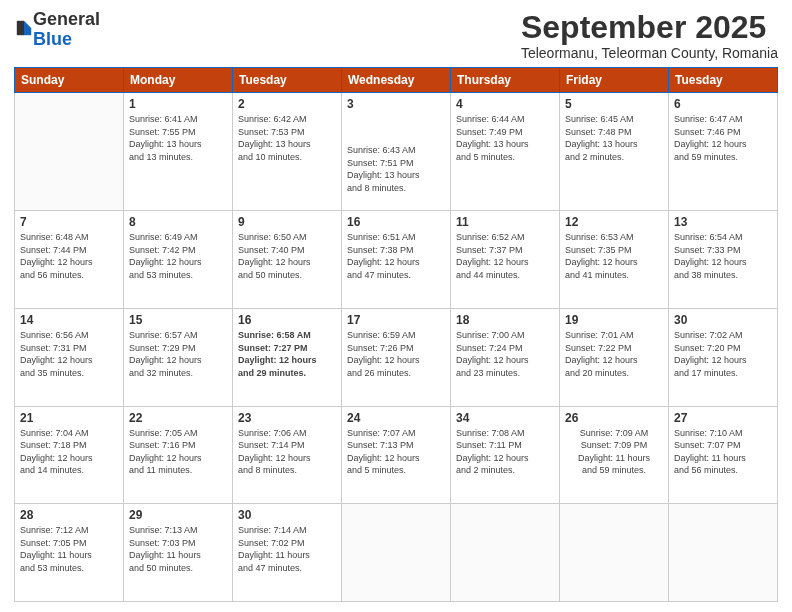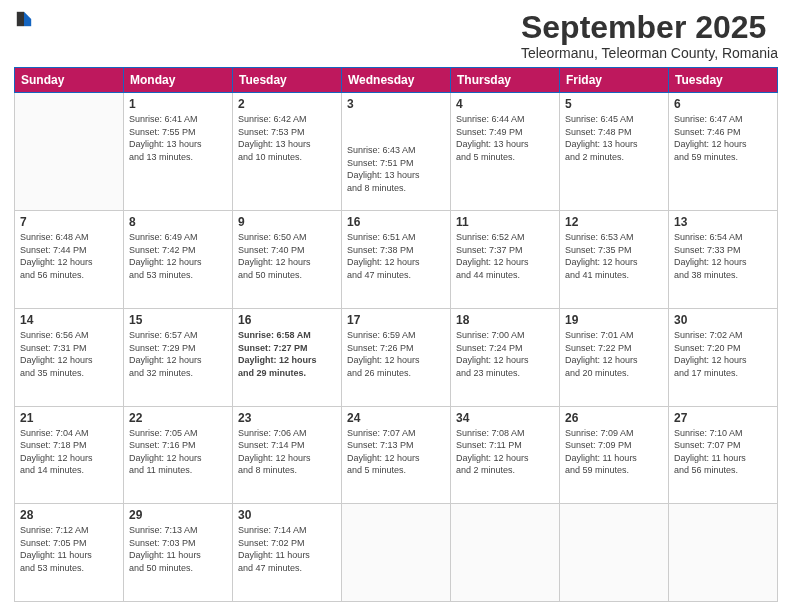--- a/index.html
+++ b/index.html
@@ -53,21 +53,21 @@
       color: #333;
     }
     .calendar {
       flex: 1;
       border: 1px solid #ccc;
       border-collapse: collapse;
       width: 100%;
       table-layout: fixed;
     }
     .calendar th {
-      background-color: #be185d;
+      background-color: #c2410c;
       color: #fff;
       text-align: left;
       padding: 5px 6px;
       font-size: 12px;
       border: 1px solid #1565c0;
     }
     .calendar td {
       border: 1px solid #ccc;
       vertical-align: top;
       padding: 4px 5px;
@@ -95,20 +95,24 @@
 
 <div class="page">
   <div class="header">
     <div class="logo">
       <div>
         <svg class="logo-icon" viewBox="0 0 20 20">
           <polygon points="10,2 18,10 10,10" fill="#1565c0"></polygon>
           <polygon points="10,10 18,10 18,18 10,18" fill="#1565c0"></polygon>
           <polygon points="2,2 10,2 10,18 2,18" fill="#333"></polygon>
         </svg>
+      </div>
+      <div class="logo-text">
+        <span class="logo-general">General</span><br>
+        <span class="logo-blue">Blue</span>
       </div>
     </div>
     <div class="title-block">
       <div class="month-title">September 2025</div>
       <div class="location-title">Teleormanu, Teleorman County, Romania</div>
     </div>
   </div>
 
   <table class="calendar">
     <thead>
@@ -301,21 +305,21 @@
           </td>
           <td>
             <span class="day-num">34</span>
             <div class="day-info" style="white-space: pre-line;">Sunrise: 7:08 AM
 Sunset: 7:11 PM
 Daylight: 12 hours
 and 2 minutes.</div>
           </td>
           <td>
             <span class="day-num">26</span>
-            <div class="day-info" style="white-space: pre-line;">Sunrise: 7:09 AM
+            <div class="day-info" style="white-space: pre-line; text-align: center;">Sunrise: 7:09 AM
 Sunset: 7:09 PM
 Daylight: 11 hours
 and 59 minutes.</div>
           </td>
           <td>
             <span class="day-num">27</span>
             <div class="day-info" style="white-space: pre-line;">Sunrise: 7:10 AM
 Sunset: 7:07 PM
 Daylight: 11 hours
 and 56 minutes.</div>

